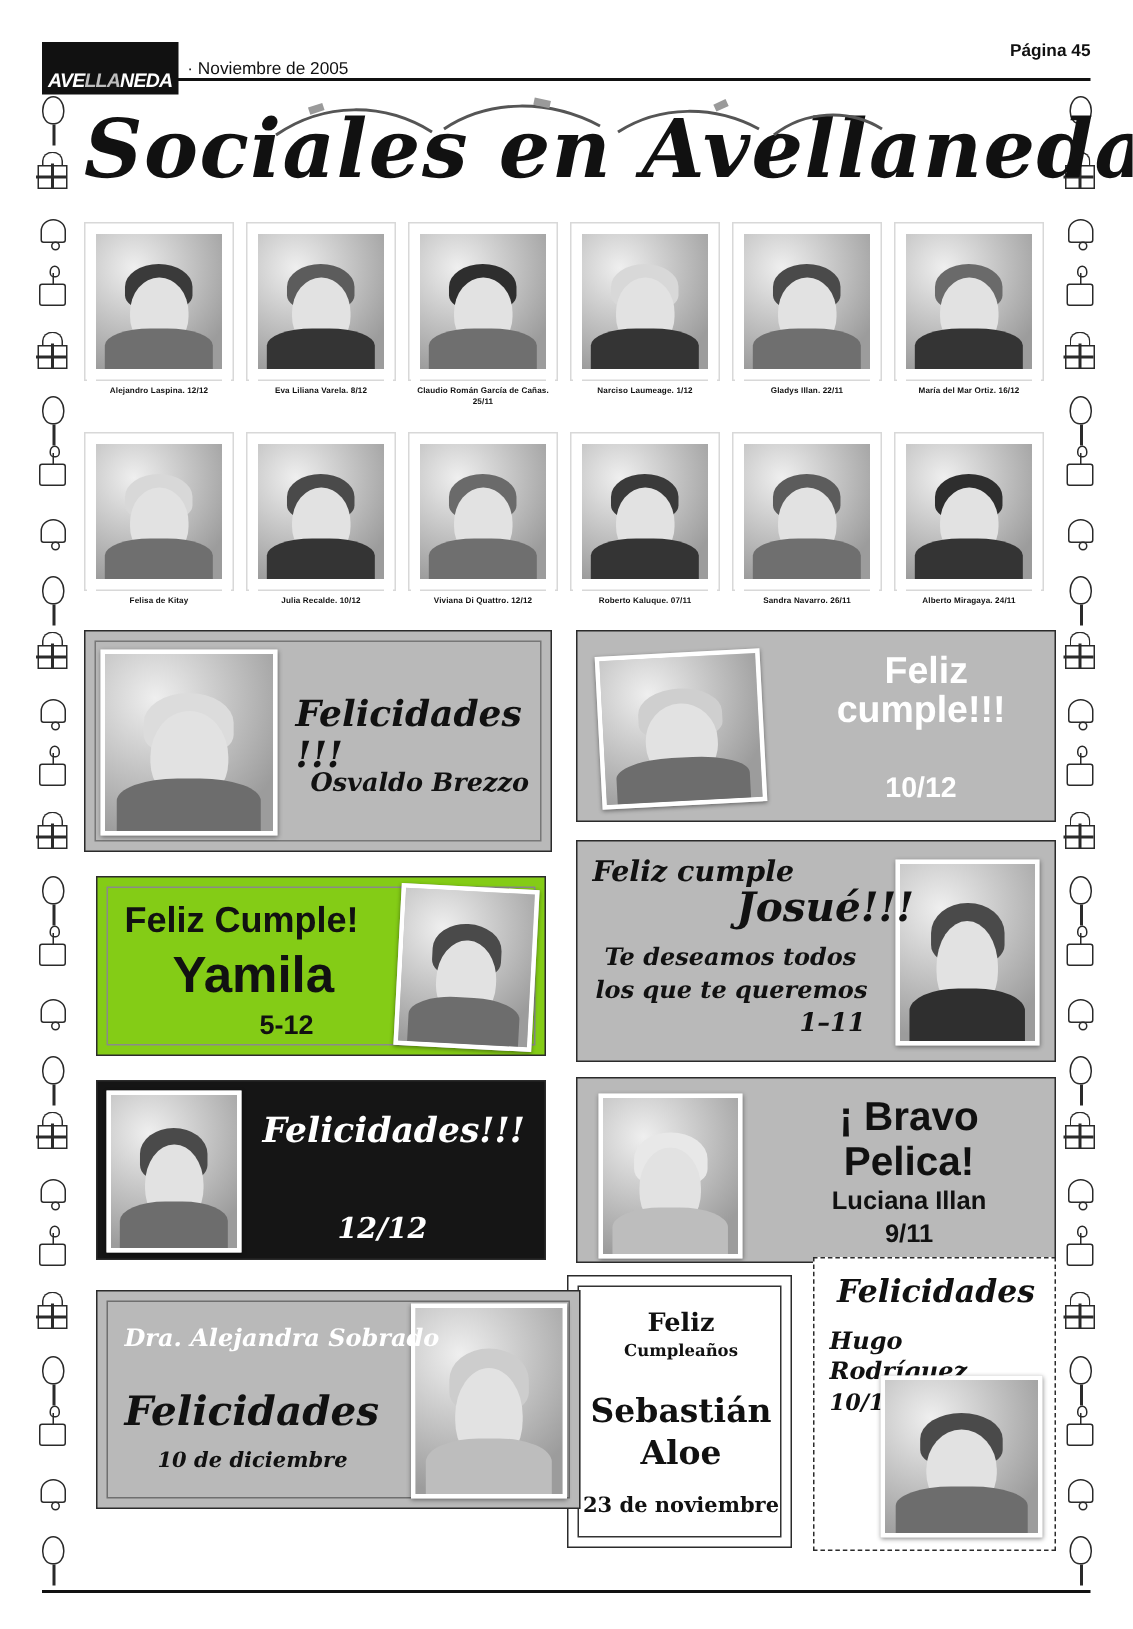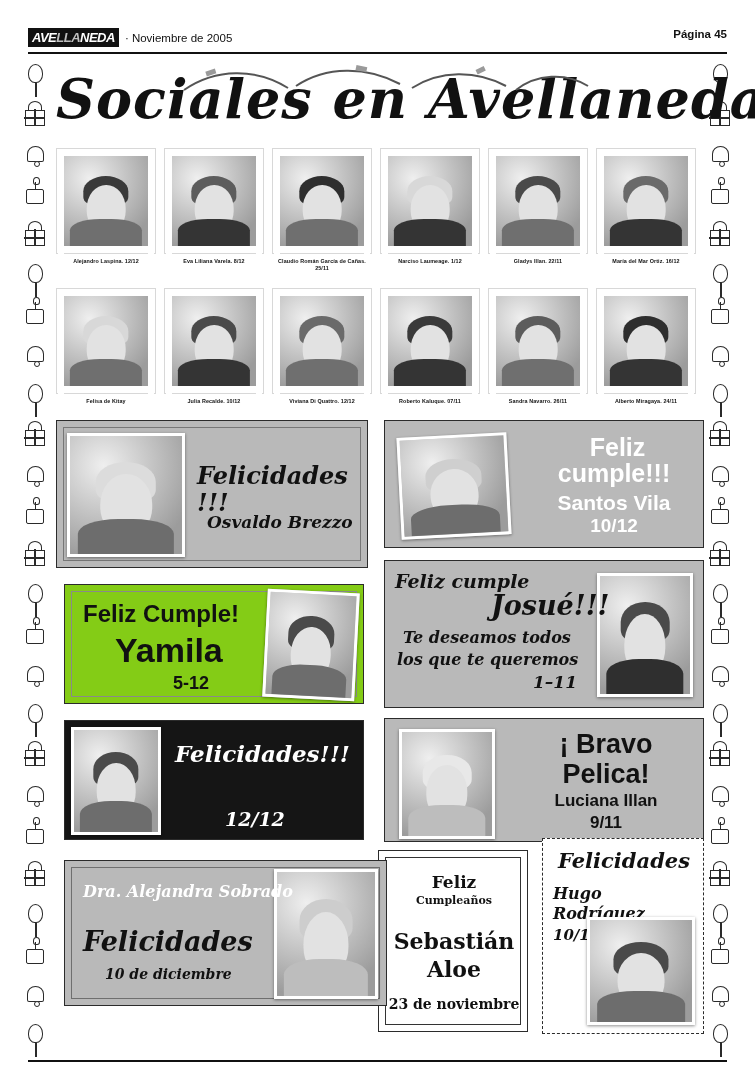--- a/index.html
+++ b/index.html
@@ -24,21 +24,21 @@
     position:absolute; left:28px; top:28px; right:28px; height:26px;
     border-bottom:2px solid #111;
     display:flex; align-items:flex-start; justify-content:space-between;
   }
   .mast-left { display:flex; align-items:center; gap:4px; }
   .logo {
     display:inline-block;
     background:#111; color:#fff;
     font-weight:bold; font-style:italic;
     font-size:13px; letter-spacing:-0.5px;
-    padding:2px 4px 2px 4px;
+    padding:18px 4px 2px 4px;
     position:relative;
     font-family:"Liberation Sans", sans-serif;
   }
   .logo .mid { color:#bdbdbd; font-style:italic; }
   .mast-date { font-size:11.5px; color:#111; padding-left:2px; }
   .mast-right { font-size:11.5px; font-weight:bold; color:#111; }
 
   
   .side-rail {
     position:absolute; top:58px; width:34px; height:1000px;
@@ -606,21 +606,20 @@
       <div class="photo" style="left:14px; top:14px; width:110px; height:102px; transform:rotate(-3deg);">
         <div class="ph face">
           <div class="bg-soft"></div>
             <div class="hair" style="background:#cfcfcf"></div>
             <div class="head"></div>
             <div class="body dark"></div>
         </div>
       </div>
       <div class="txt sans-b w" style="left:150px; top:12px; width:165px; text-align:center; font-size:25px;">Feliz</div>
       <div class="txt sans-b w" style="left:140px; top:38px; width:178px; text-align:center; font-size:25px;">cumple!!!</div>
-      <div class="txt sans-b w" style="left:140px; top:70px; width:178px; text-align:center; font-size:21px;">Santos Vila</div>
       <div class="txt sans-b w" style="left:140px; top:94px; width:178px; text-align:center; font-size:19px;">10/12</div>
     </div>
 
     <div class="card gray" style="left:328px; top:140px; width:320px; height:148px;">
       <div class="photo" style="right:10px; top:12px; width:96px; height:124px;">
         <div class="ph face dark">
           <div class="bg-soft"></div>
             <div class="hair"></div>
             <div class="head"></div>
             <div class="body"></div>

